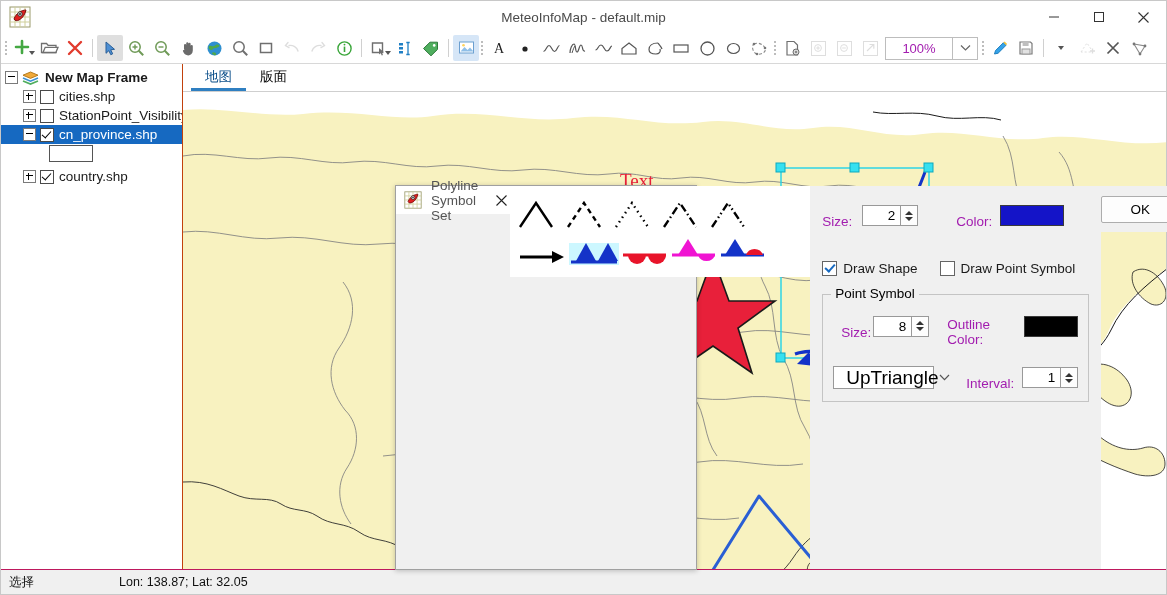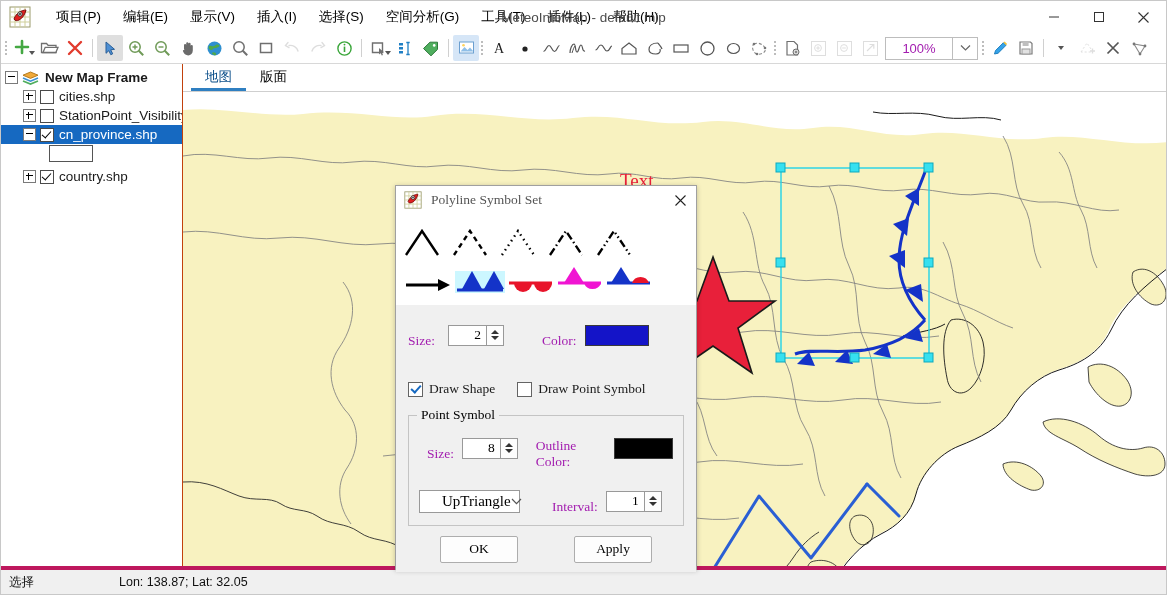--- a/index.html
+++ b/index.html
@@ -70,21 +70,21 @@
   .tab{padding:3px 14px 5px;font-size:13.5px;color:#000;position:relative;cursor:default;}
   .tab.active{color:#0b4f8a;}
   .tab.active:after{content:"";position:absolute;left:0;right:0;bottom:0;height:3px;background:#2f7fc1;}
   .mapview{flex:1 1 auto;position:relative;overflow:hidden;background:#ffffff;
            border-top:1px solid #cfcfcf;}
   .mapsvg{position:absolute;left:0;top:0;}
 
   
   .dialog{position:absolute;left:212px;top:121px;width:300px;height:383px;background:#f0f0f0;
           border:1px solid #a0a0a0;box-shadow:0 1px 5px rgba(0,0,0,.22);z-index:40;
-          display:flex;flex-direction:column;font-family:Liberation Serif, serif;}
+          display:flex;flex-direction:row;}
   .dlg-title{height:28px;flex:0 0 28px;background:#fff;display:flex;align-items:center;
              padding-left:8px;}
   .dlg-title .t{margin-left:9px;font-size:13.5px;color:#555;}
   .dlg-x{margin-left:auto;width:32px;height:28px;display:flex;align-items:center;
          justify-content:center;font-size:15px;color:#222;cursor:default;}
   .sympreview{background:#fff;height:91px;flex:0 0 91px;position:relative;margin:0;}
   .dlg-body{flex:1 1 auto;background:#f0f0f0;position:relative;padding:8px 12px 0;}
   .row{display:flex;align-items:center;}
   .lbl{font-size:13.5px;color:#a21caf;margin-top:12px;}
   .spin{display:inline-flex;align-items:stretch;height:21px;}
@@ -100,30 +100,30 @@
   .swatch{width:62px;height:19px;border:1px solid #3a3a3a;}
   .ckrow{display:flex;align-items:center;font-size:13.5px;margin-top:18px;}
   .ck{width:13px;height:13px;border:1px solid #646464;background:#fff;margin-right:6px;
       position:relative;flex:0 0 13px;}
   .ck.on:after{content:"";position:absolute;left:3.5px;top:0px;width:4px;height:8px;
       border:solid #1669c1;border-width:0 2px 2px 0;transform:rotate(42deg);}
   .group{border:1px solid #c4c4c4;margin:6px 0 0;padding:10px 10px 10px;position:relative;}
   .group > .gtitle{position:absolute;top:-9px;left:8px;background:#f0f0f0;padding:0 4px;
     font-size:13.5px;color:#000;}
   .combo{width:101px;height:23px;border:1px solid #999;background:#fff;display:flex;
-    align-items:center;padding:0 22px;font-size:15px;color:#000;box-sizing:border-box;}
+    align-items:center;padding:0 12px;font-size:19px;color:#000;box-sizing:border-box;}
   .combo .cv{flex:1 1 auto;}
   .dlg-foot{height:46px;flex:0 0 46px;display:flex;align-items:center;justify-content:center;
             gap:56px;background:#f0f0f0;}
   .btn{width:76px;height:25px;border:1px solid #adadad;background:#fdfdfd;border-radius:2px;
        font-size:13.5px;color:#000;display:flex;align-items:center;justify-content:center;
        cursor:default;}
 
   
-  .status{height:24px;flex:0 0 24px;background:#f0f0f0;border-top:4px solid #be185d;
+  .status{height:24px;flex:0 0 24px;background:#f0f0f0;border-top:1px solid #be185d;
     display:flex;align-items:center;font-size:12.5px;color:#111;}
   .status .s1{width:110px;padding-left:8px;}
   .status .s2{flex:1 1 auto;}
 </style>
 </head>
 <body>
 
 <div class="app">
 
   <div class="titlebar">
@@ -132,31 +132,20 @@
         <rect x="1" y="1" width="20" height="20" fill="#ffffff" stroke="#9a9a6a"></rect>
         <g stroke="#cfcf9a" stroke-width="1">
           <path d="M1 6H21M1 11H21M1 16H21M6 1V21M11 1V21M16 1V21"></path>
         </g>
         <path d="M5 13c2-6 8-9 12-9-1 4-3 8-7 10-2 1-4 1-5-1z" fill="#e02020" stroke="#7a1010"></path>
         <circle cx="11" cy="8" r="2.2" fill="#ffffff" stroke="#333"></circle>
         <circle cx="11" cy="8" r="1" fill="#222"></circle>
       </svg>
     </div>
 
-    <div class="menu">
-      <div class="menu-item">项目(P)</div>
-      <div class="menu-item">编辑(E)</div>
-      <div class="menu-item">显示(V)</div>
-      <div class="menu-item">插入(I)</div>
-      <div class="menu-item">选择(S)</div>
-      <div class="menu-item">空间分析(G)</div>
-      <div class="menu-item">工具(T)</div>
-      <div class="menu-item">插件(L)</div>
-      <div class="menu-item">帮助(H)</div>
-    </div>
 
     <div class="win-title">MeteoInfoMap - default.mip</div>
 
     <div class="win-btns">
       <div class="win-btn">
         <svg width="12" height="12" viewBox="0 0 12 12">
             <path d="M1 6H11" stroke="#333" stroke-width="1"></path>
           </svg>
       </div>
       <div class="win-btn">

